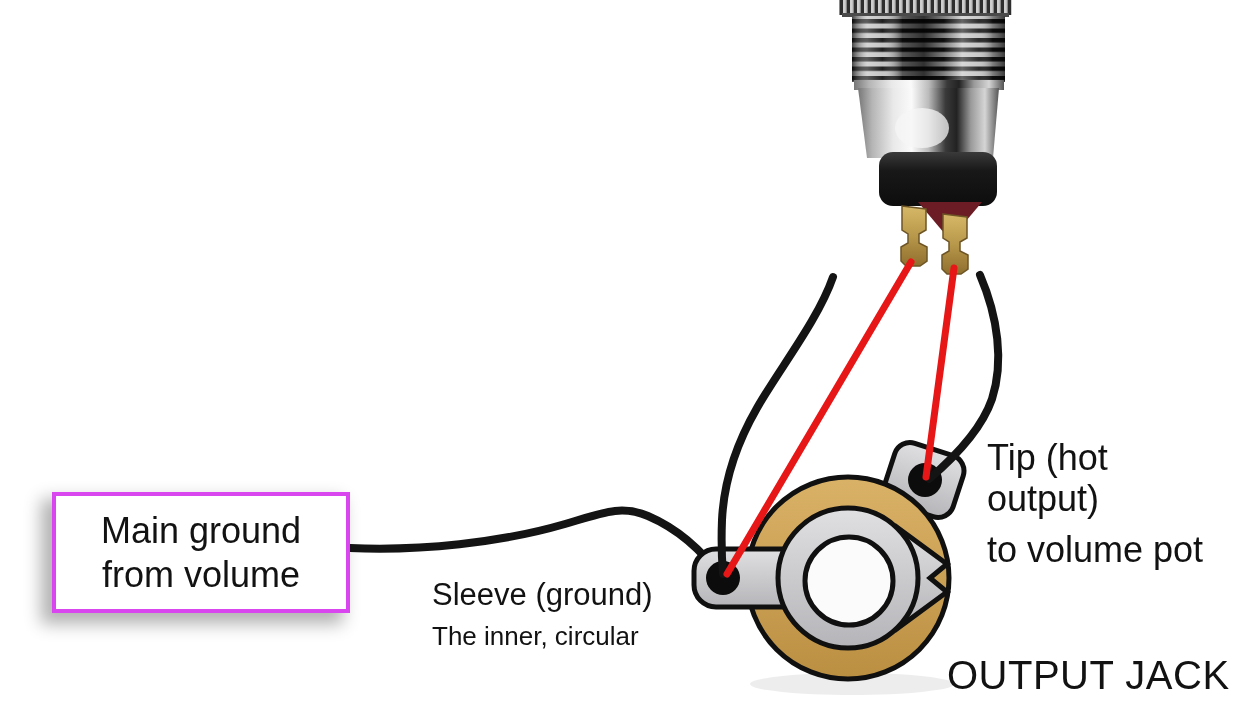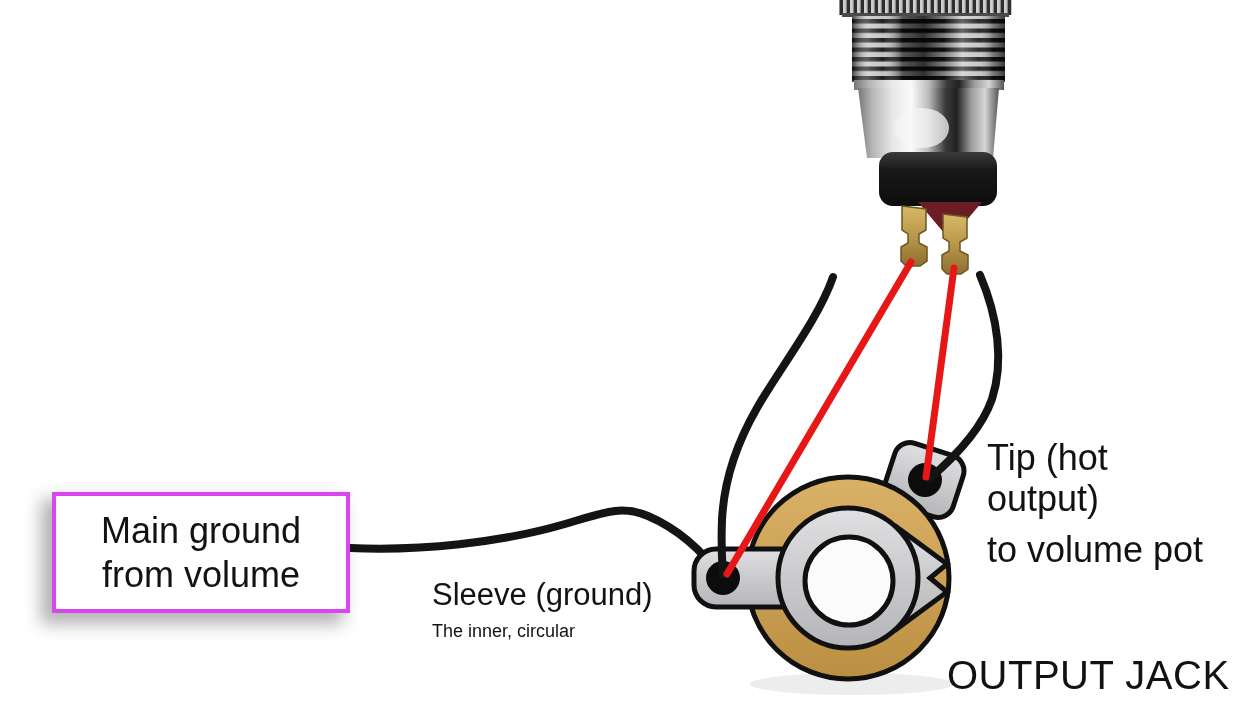--- a/index.html
+++ b/index.html
@@ -13,21 +13,21 @@
   .label{position:absolute;color:#121212;}
   .ground-box{
     left:52px;top:492px;width:290px;height:113px;
     background:#ffffff;border:4px solid #d946ef;
     box-shadow:-9px 9px 16px 2px rgba(0,0,0,0.30);
     display:flex;flex-direction:column;align-items:center;justify-content:center;
     font-size:36px;line-height:1.22;text-align:center;
   }
   .sleeve-label{left:432px;top:578px;width:280px;}
   .sleeve-label .title{font-size:31px;line-height:1.1;margin:0 0 8px 0;}
-  .sleeve-label .desc{font-size:18px;line-height:1.27;}
+  .sleeve-label .desc{font-size:26px;line-height:1.27;}
   .tip-label{left:987px;top:437px;width:230px;font-size:36px;line-height:1.15;}
   .tip-label .l2{font-weight:normal;margin-top:9px;}
   .caption{left:947px;top:653px;font-size:40px;letter-spacing:0.5px;white-space:nowrap;}
 </style>
 </head>
 <body>
 
 <div class="stage">
 
   <svg class="gfx" width="1245" height="701" viewBox="0 0 1245 701">

